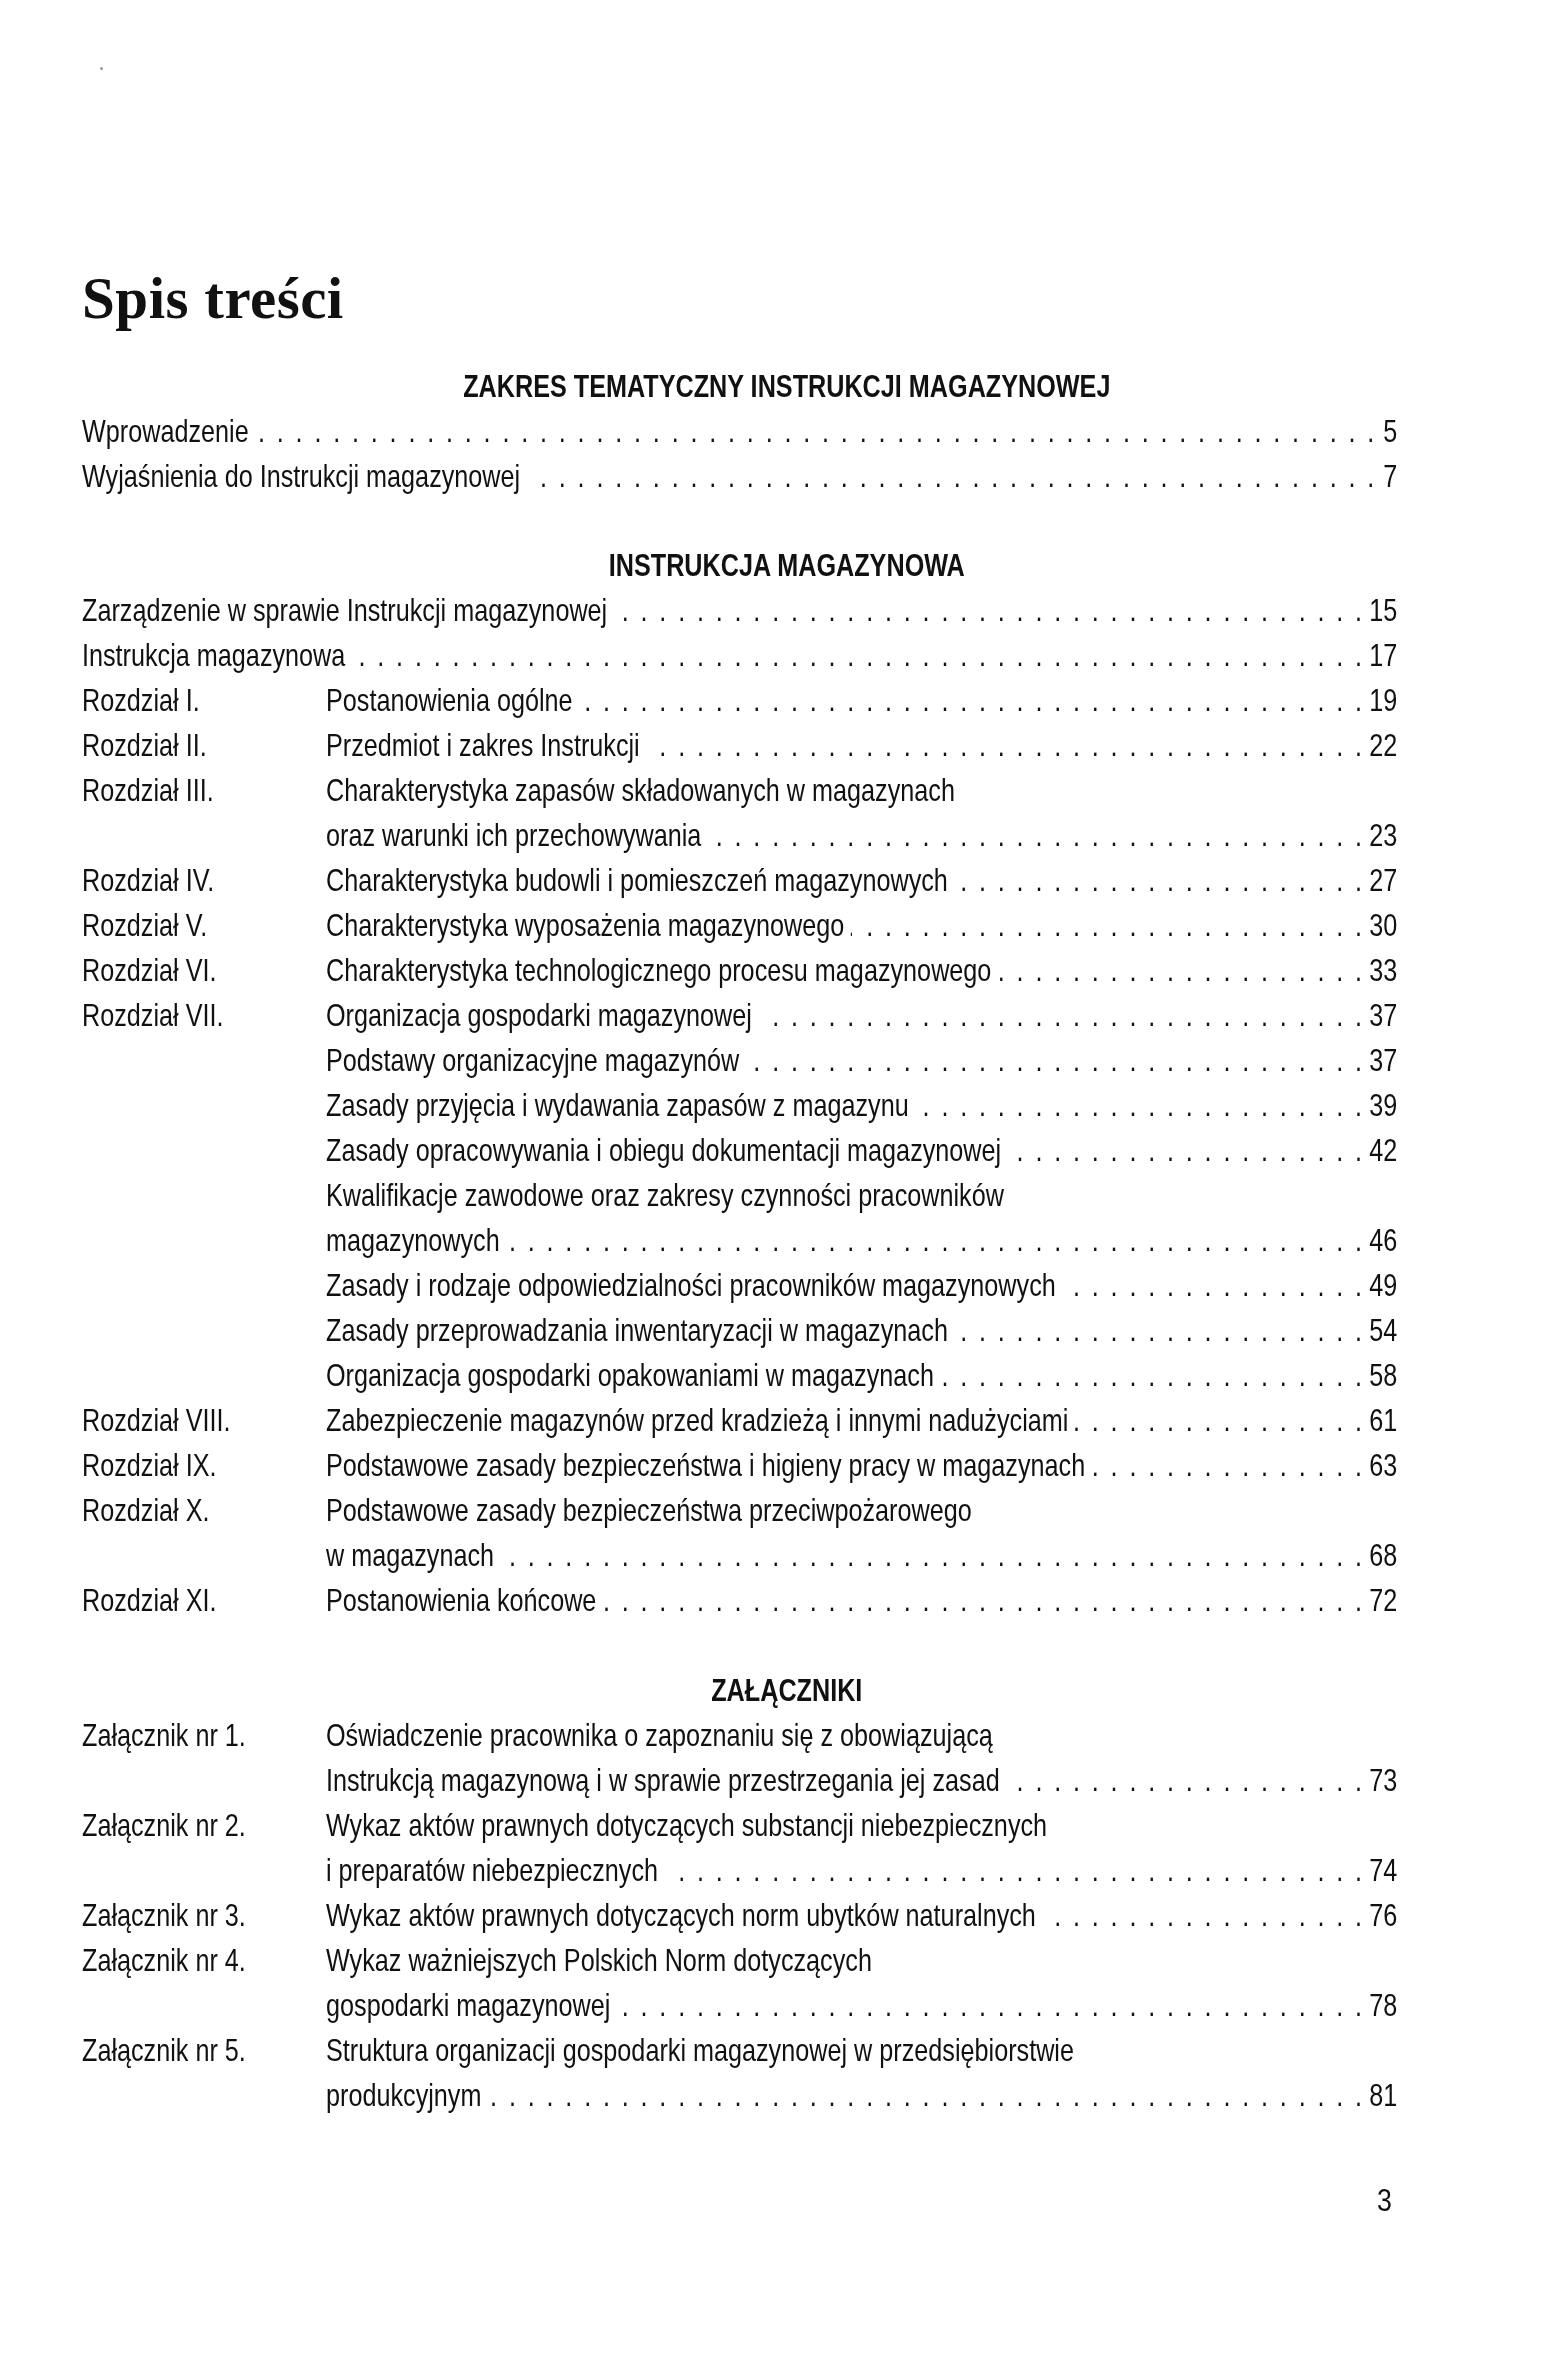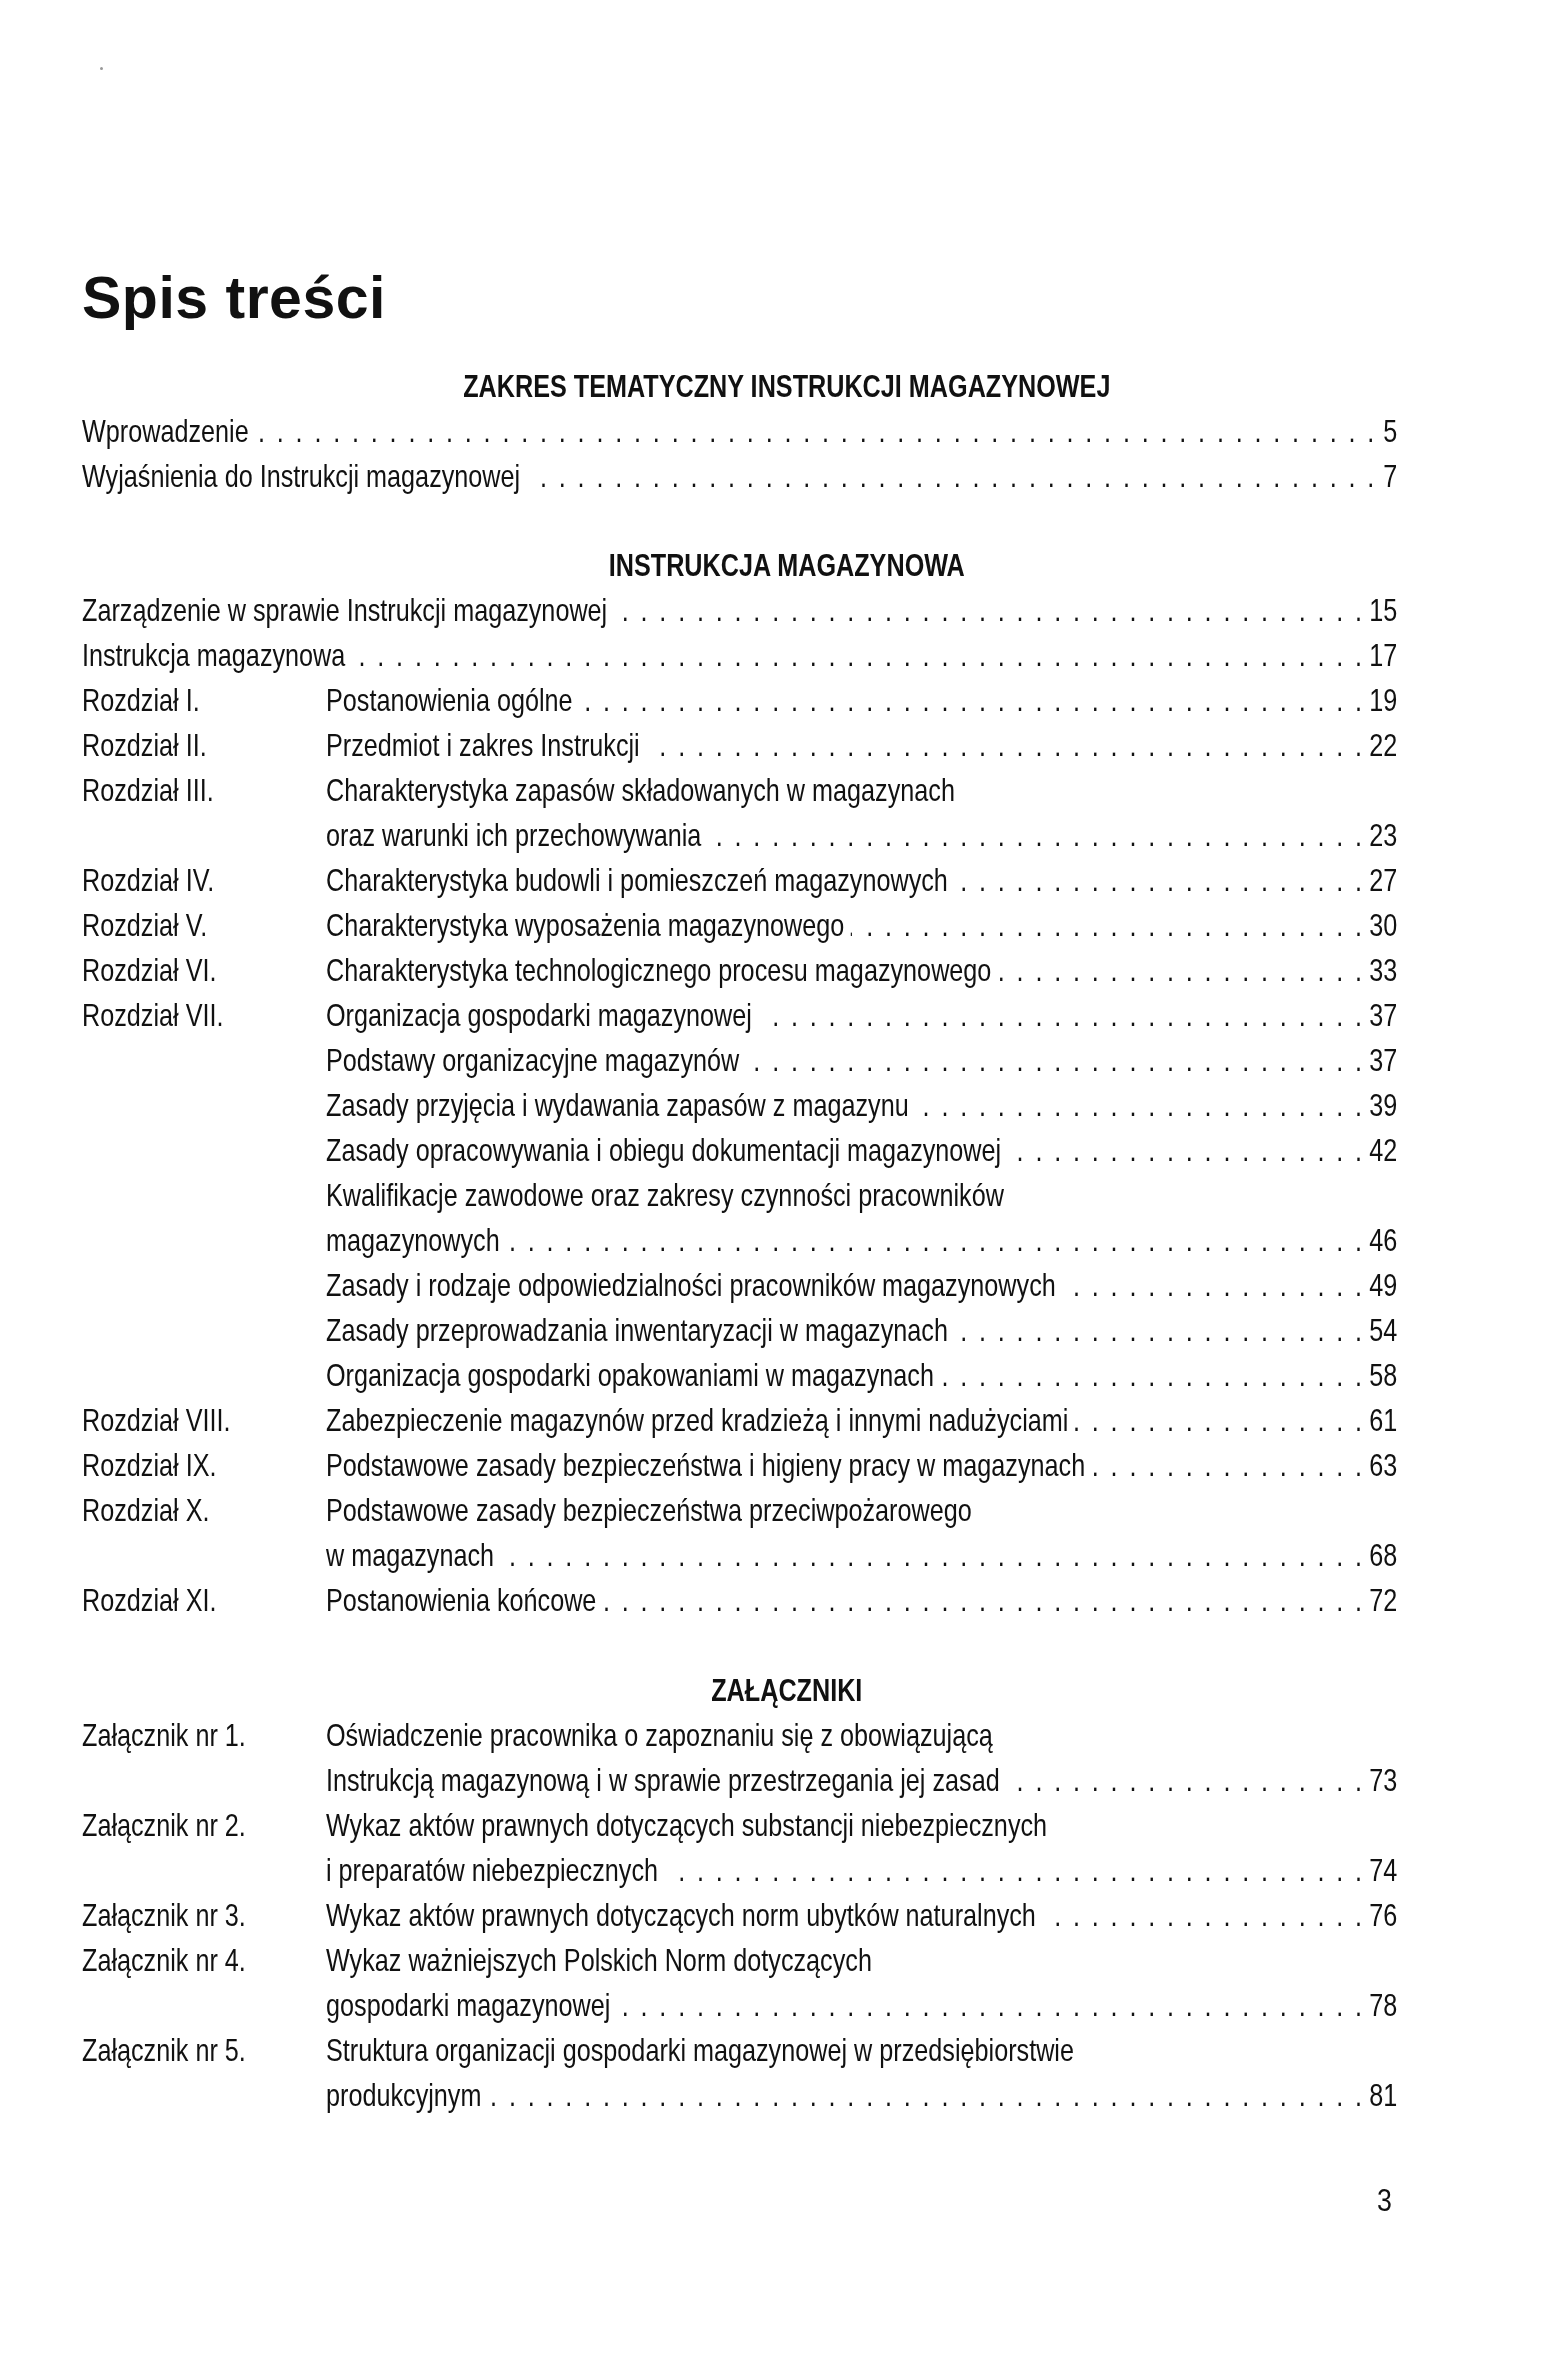--- a/index.html
+++ b/index.html
@@ -5,21 +5,21 @@
     html, body { margin: 0; padding: 0; background: #ffffff; }
     body {
       width: 1554px; height: 2370px; position: relative; overflow: hidden;
       color: #111111;
       font-family: "Liberation Sans", sans-serif;
     }
     .title {
       position: absolute; left: 82px; top: 264px;
       font-size: 59px; font-weight: bold; letter-spacing: 0.5px;
       line-height: 69px; margin: 0;
-      font-family: Liberation Sans, sans-serif;
+      font-family: Liberation Serif, serif;
     }
     
     .toc-wrap {
       position: absolute; left: 82px; top: 364px;
       width: 1644px;               
       transform: scaleX(0.8); transform-origin: 0 0;
       font-size: 31.5px; line-height: 45px;
     }
     .sec-head {
       text-align: center; font-weight: bold; font-size: 31.5px;

